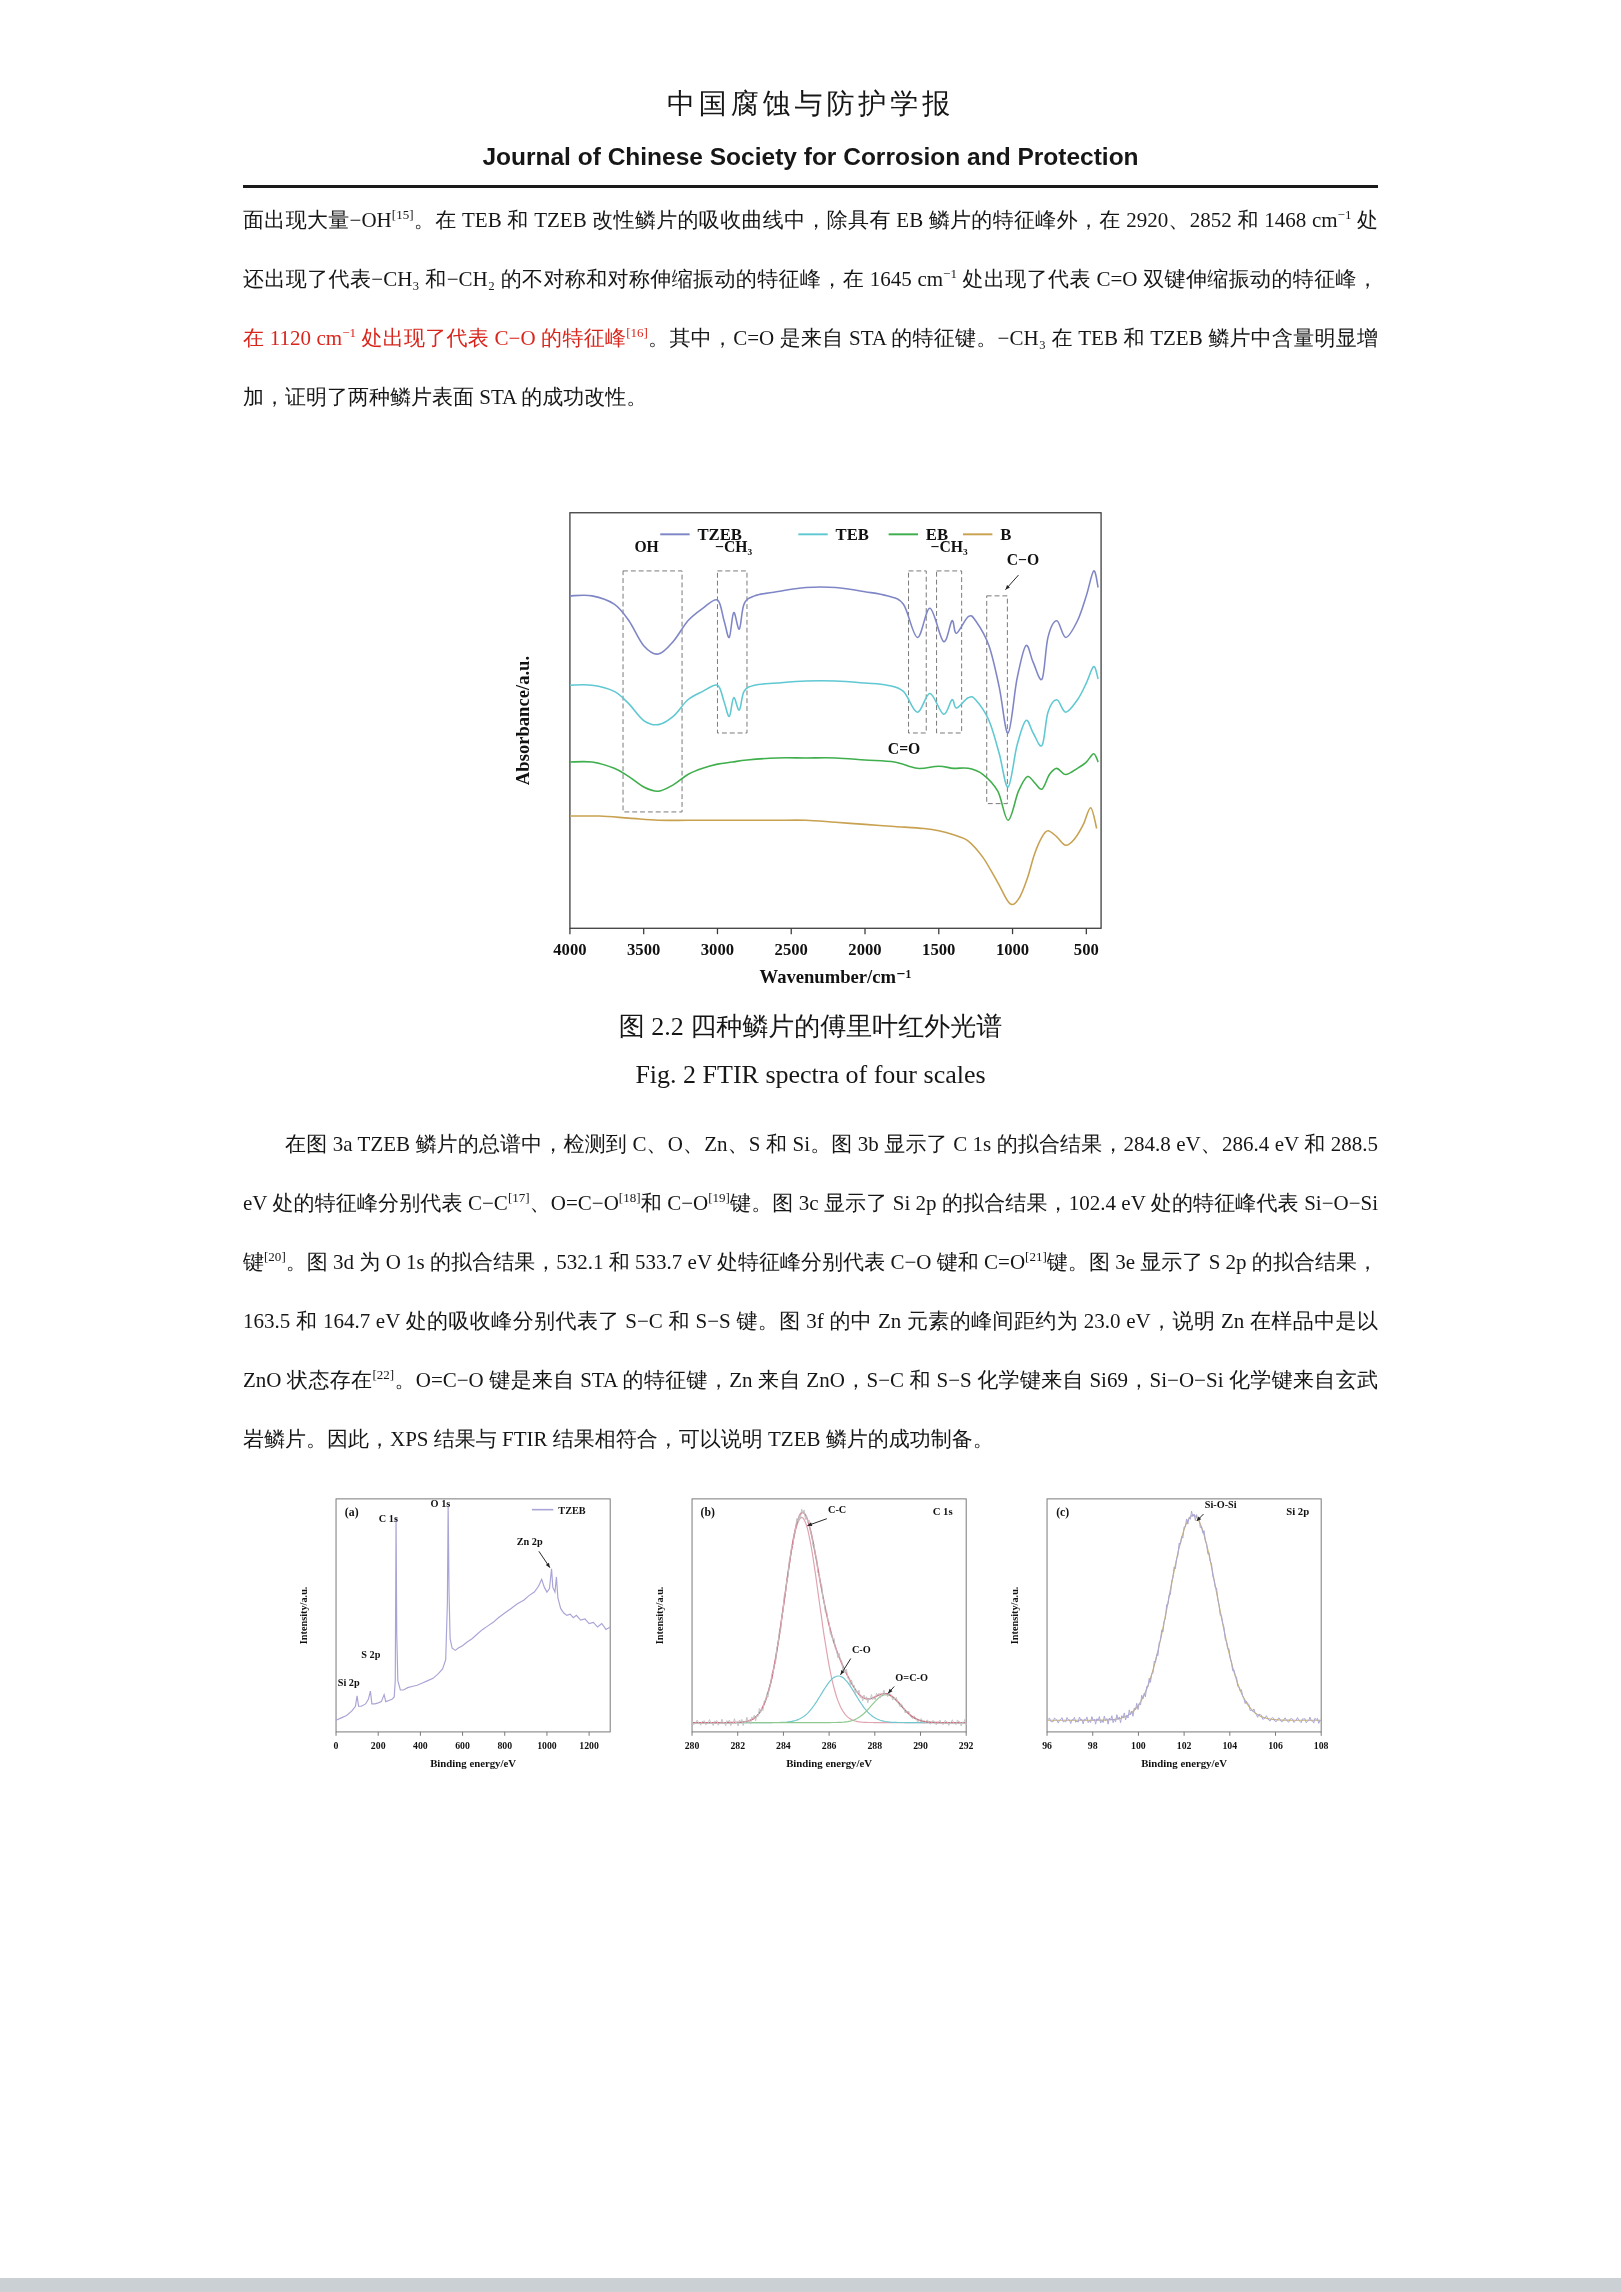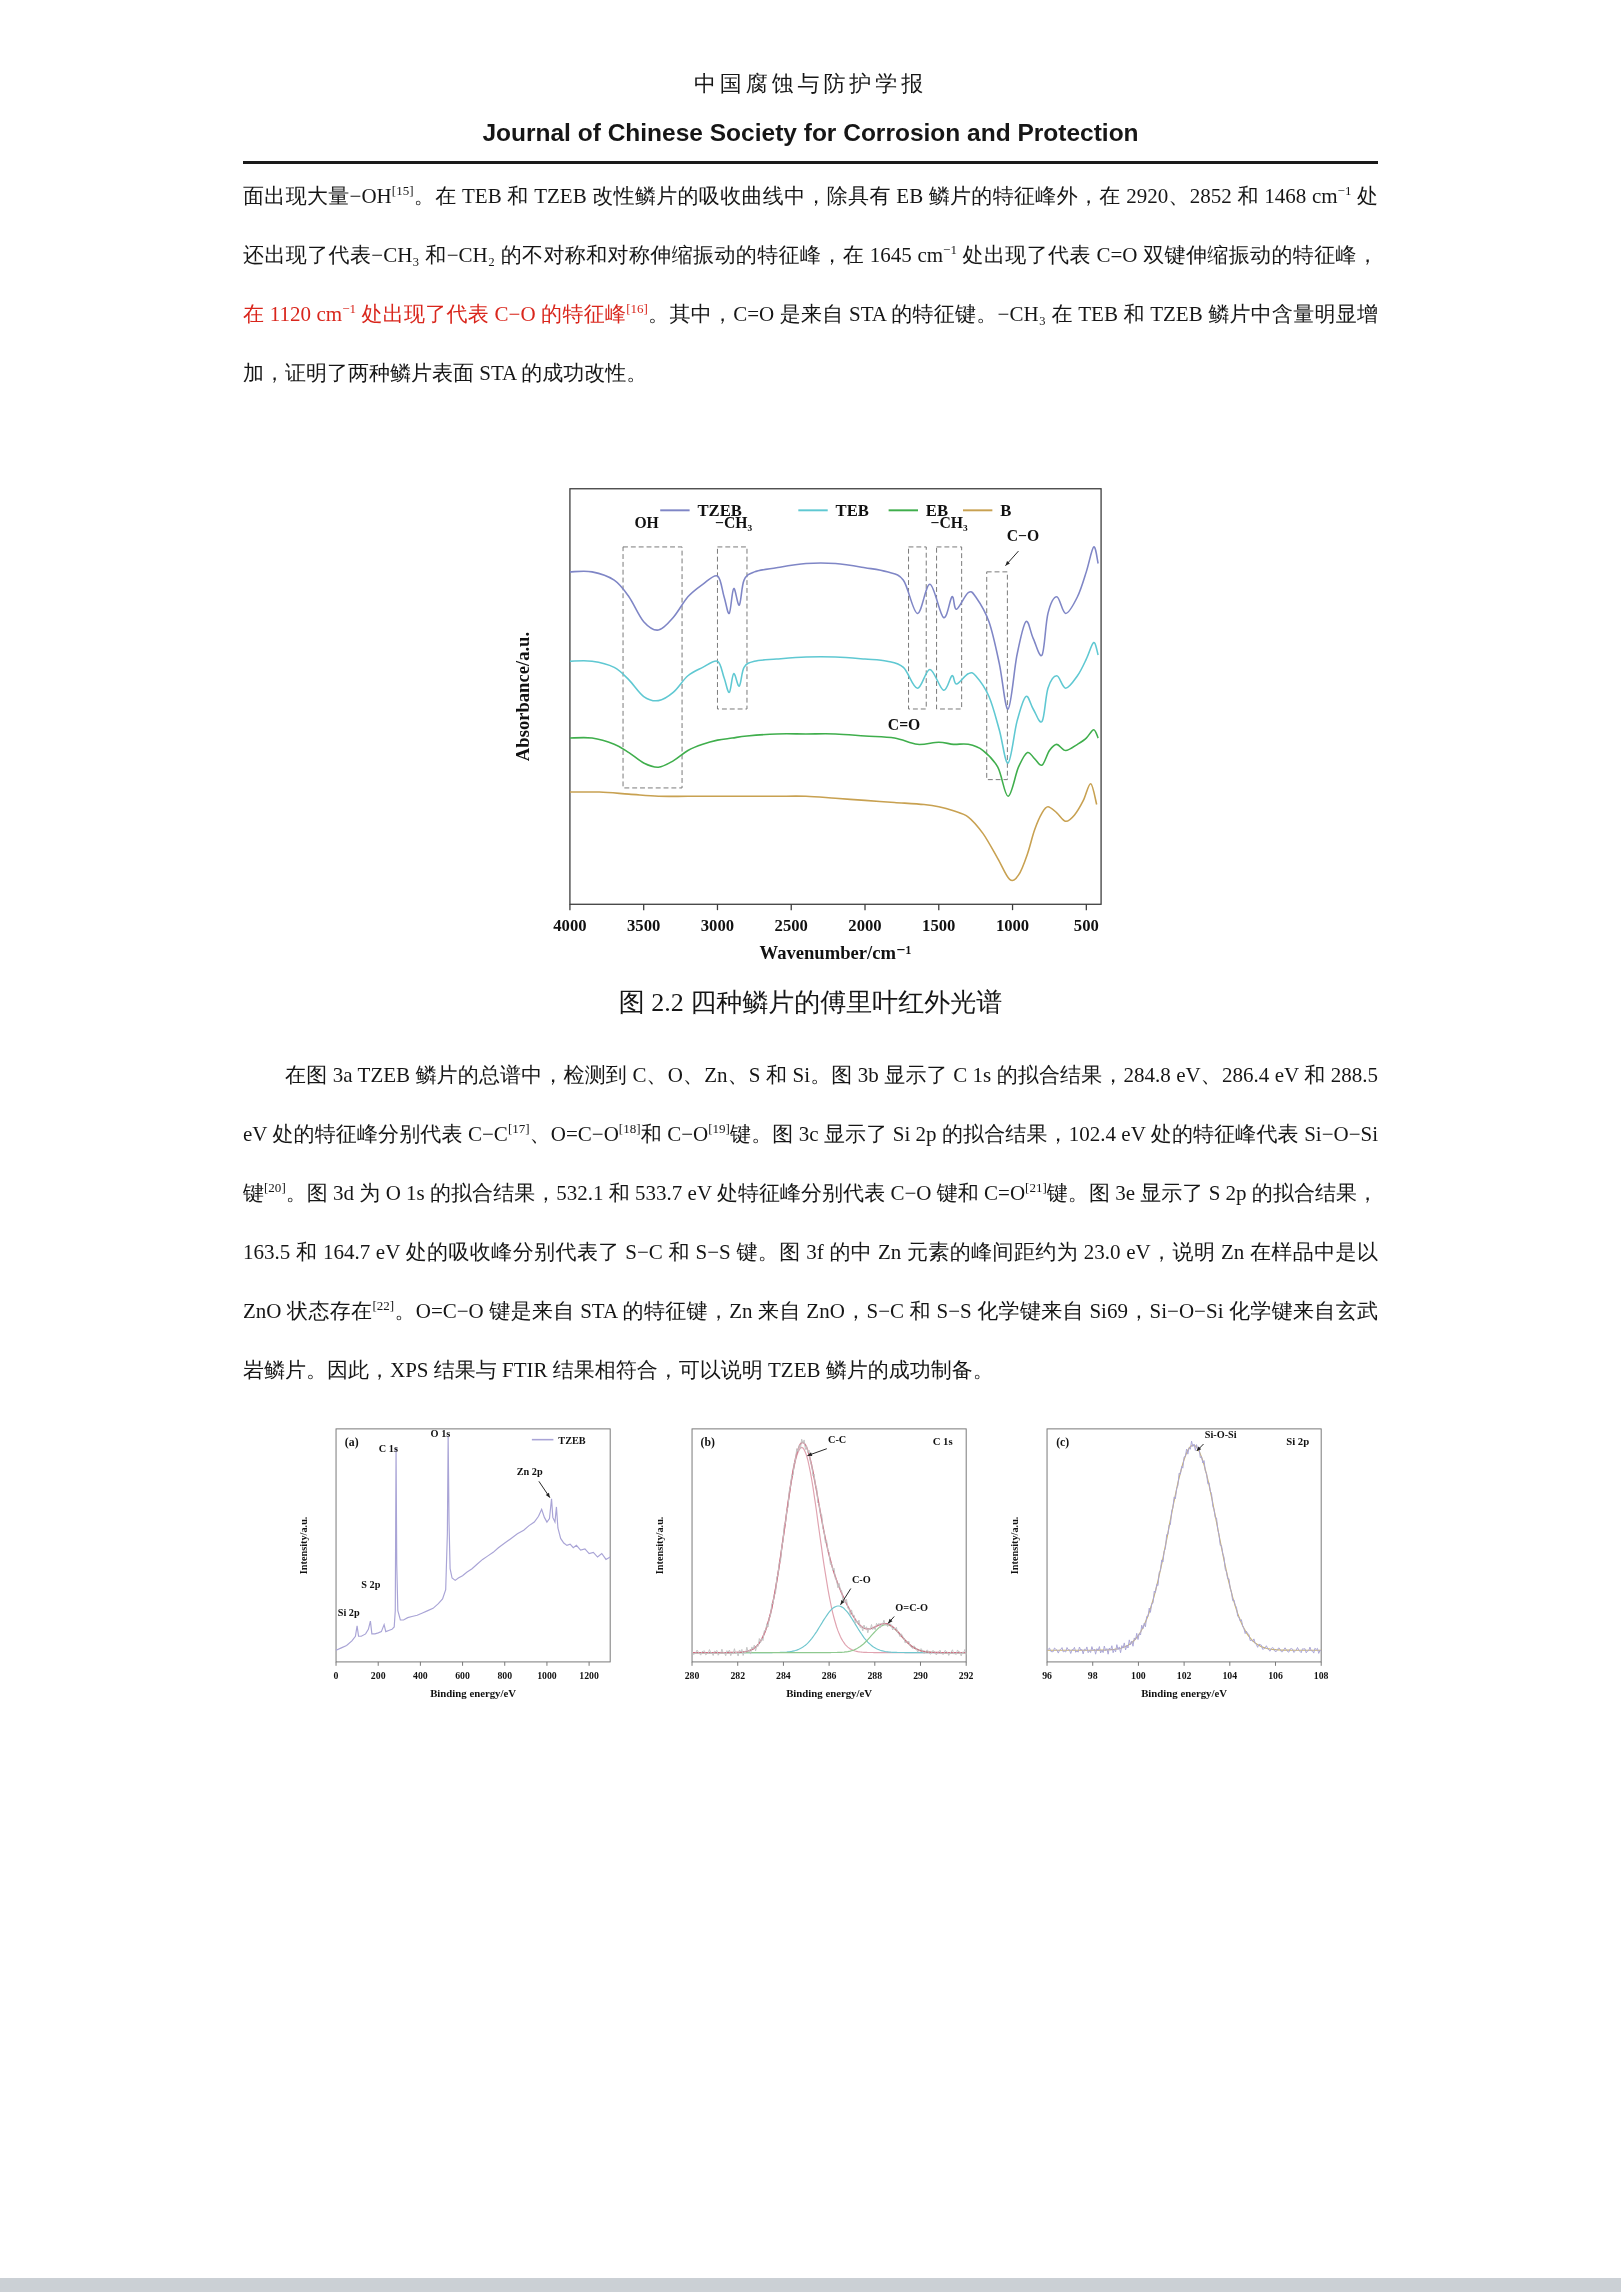--- a/index.html
+++ b/index.html
@@ -1,19 +1,19 @@
 <!DOCTYPE html>
 <html><head>
 <meta charset="utf-8">
 <style>
   html,body{margin:0;padding:0;background:#888;}
   .page{position:relative;width:1621px;height:2293px;background:#ffffff;overflow:hidden;
         font-family:"Liberation Serif","DejaVu Serif",serif;color:#161616;}
   .content{width:1135px;margin:0 auto;}
-  .hdr-zh{text-align:center;font-size:22px;letter-spacing:3.9px;padding-top:69px;}
+  .hdr-zh{text-align:center;font-size:28px;letter-spacing:3.9px;padding-top:53px;margin-top:32px;}
   .hdr-en{text-align:center;font-size:24.5px;font-weight:700;margin-top:20px;
           font-family:"Liberation Sans","DejaVu Sans",sans-serif;}
   .rule{height:2.9px;background:#1a1a1a;margin-top:13.7px;}
   p{margin:0;}
   .para{font-size:21px;line-height:59px;text-align:justify;margin-top:3.9px;}
   .para.indent{text-indent:2em;margin-top:25.5px;}
   .red{color:#d9261c;}
   .sup{font-size:62%;vertical-align:super;line-height:0;}
   figure{margin:0;}
   .fig1{width:608px;margin:74px auto 0;}
@@ -77,20 +77,21 @@
           <text x="231.11666666666667" y="52.27999999999997" font-size="16" text-anchor="middle" font-weight="bold" fill="#111">−CH₃</text>
           <text x="450.9277777777778" y="52.27999999999997" font-size="16" text-anchor="middle" font-weight="bold" fill="#111">−CH₃</text>
           <text x="526.2055555555555" y="65" font-size="16" text-anchor="middle" font-weight="bold" fill="#111">C−O</text>
           <line x1="521.6888888888889" y1="75.60000000000002" x2="508.44" y2="90.44" stroke="#222" stroke-width="1"></line>
           <polygon points="508.44,90.44 510.05459954343274,85.70786852313393 512.9595256726857,88.30133506739958" fill="#222"></polygon>
           <text x="405.0083333333333" y="257.92" font-size="16" text-anchor="middle" font-weight="bold" fill="#111">C=O</text>
         </svg>
     </figure>
 
     <div class="caption">图 2.2 四种鳞片的傅里叶红外光谱</div>
+    <div class="caption en">Fig. 2 FTIR spectra of four scales</div>
 
     <p class="para indent"><span class="">在图 3a TZEB 鳞片的总谱中，检测到 C、O、Zn、S 和 Si。图 3b 显示了 C 1s 的拟合结果，284.8 eV、286.4 eV 和 288.5 eV 处的特征峰分别代表 C−C</span><span class="sup">[17]</span><span class="">、O=C−O</span><span class="sup">[18]</span><span class="">和 C−O</span><span class="sup">[19]</span><span class="">键。图 3c 显示了 Si 2p 的拟合结果，102.4 eV 处的特征峰代表 Si−O−Si 键</span><span class="sup">[20]</span><span class="">。图 3d 为 O 1s 的拟合结果，532.1 和 533.7 eV 处特征峰分别代表 C−O 键和 C=O</span><span class="sup">[21]</span><span class="">键。图 3e 显示了 S 2p 的拟合结果，163.5 和 164.7 eV 处的吸收峰分别代表了 S−C 和 S−S 键。图 3f 的中 Zn 元素的峰间距约为 23.0 eV，说明 Zn 在样品中是以 ZnO 状态存在</span><span class="sup">[22]</span><span class="">。O=C−O 键是来自 STA 的特征键，Zn 来自 ZnO，S−C 和 S−S 化学键来自 Si69，Si−O−Si 化学键来自玄武岩鳞片。因此，XPS 结果与 FTIR 结果相符合，可以说明 TZEB 鳞片的成功制备。</span></p>
   </div>
 
   <div class="fig3">
     <svg width="328" height="294" viewBox="0 0 335 300">
         <rect x="46" y="12" width="280" height="238" fill="none" stroke="#777" stroke-width="1"></rect>
         <line x1="46" y1="250" x2="46" y2="254" stroke="#777"></line>
         <text x="46" y="267" font-size="10" text-anchor="middle" font-weight="bold" fill="#111">0</text>
         <line x1="89.07692307692308" y1="250" x2="89.07692307692308" y2="254" stroke="#777"></line>

